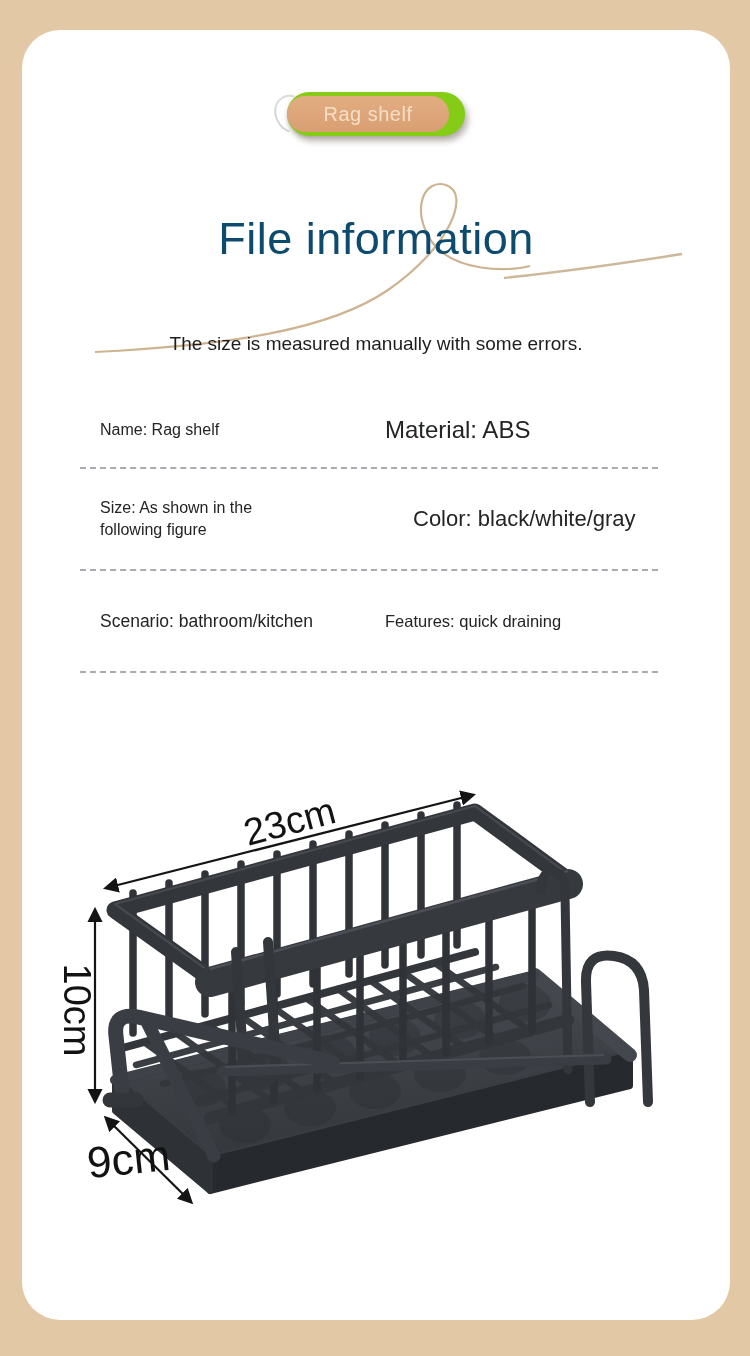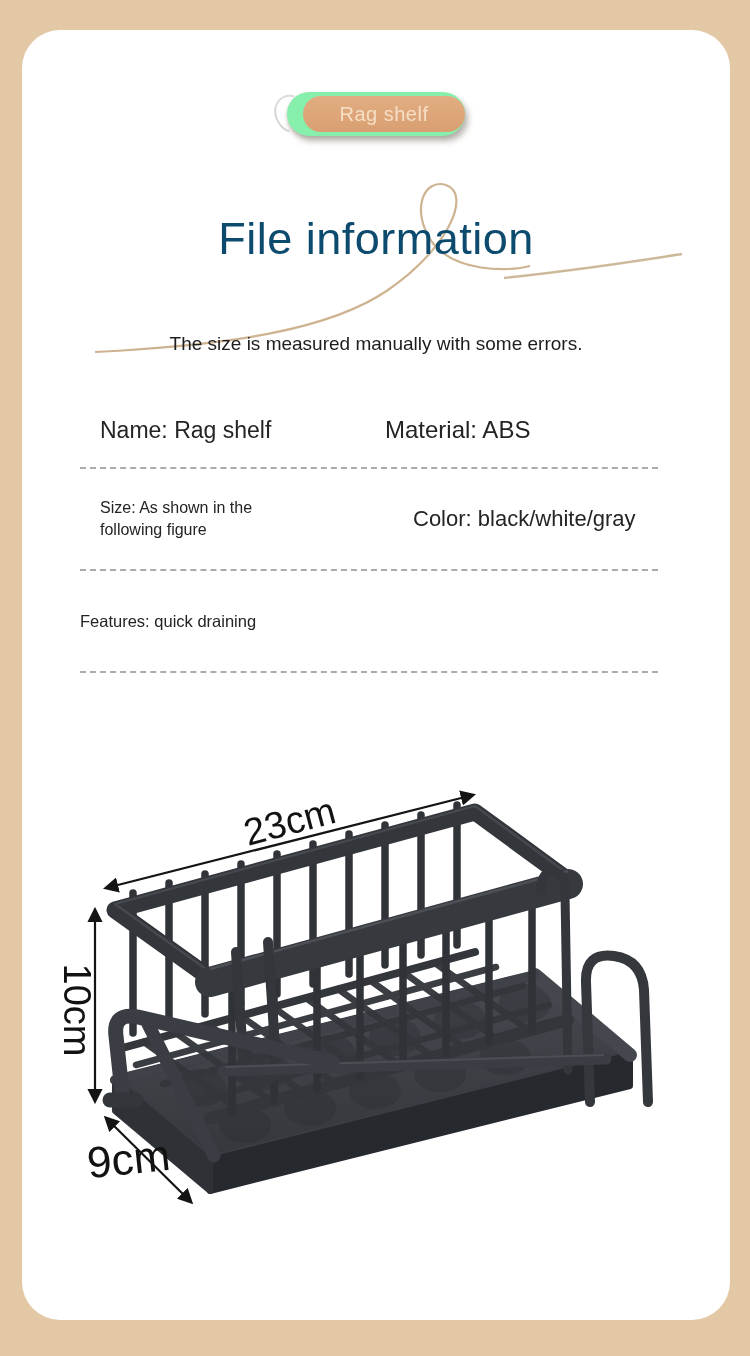--- a/index.html
+++ b/index.html
@@ -9,23 +9,23 @@
     font-family:"Liberation Sans",sans-serif;
     -webkit-font-smoothing:antialiased;
   }
   .card{
     position:absolute;left:22px;top:30px;width:708px;height:1290px;
     background:var(--card,#ffffff);border-radius:38px;
   }
   
   .badge-wrap{position:absolute;top:62px;left:0;width:100%;display:flex;justify-content:center;}
   .badge-outer{
-    position:relative;width:178px;height:44px;background:#86efac;border-radius:22px;
+    position:relative;width:178px;height:44px;background:#84cc16;border-radius:22px;
     box-shadow:3px 5px 6px rgba(128,120,110,.55), -1px 2px 3px rgba(160,150,140,.25);
-    display:flex;align-items:center;justify-content:flex-end;
+    display:flex;align-items:center;justify-content:flex-start;
   }
   .badge-outer::before{
     content:"";position:absolute;left:-12px;top:2px;width:30px;height:36px;
     border:2px solid transparent;border-left-color:#d6d4d1;border-top-color:#dddbd8;
     border-radius:50%;transform:rotate(-30deg);
   }
   .badge-inner{
     width:162px;height:36px;border-radius:18px;
     background:linear-gradient(180deg,#e2ad82,#d99f72);
     display:flex;align-items:center;justify-content:center;
@@ -43,21 +43,21 @@
   }
   
   .specs{position:absolute;top:363px;left:58px;width:578px;}
   .spec-row{
     display:grid;grid-template-columns:305px 1fr;align-items:center;
     min-height:100px;border-bottom:2px dashed #a8abb0;
   }
   .spec-row:first-child{min-height:74px;}
   .cell-left{padding-left:20px;color:#232425;}
   .cell-right{color:#232425;}
-  .sz-23{font-size:23px;}
+  .sz-23{font-size:16px;}
   .sz-21{font-size:24px;}
   .sz-22{font-size:22px;margin-left:28px;}
   .sz-17{font-size:17.5px;}
   .sz-16{font-size:16.5px;}
   .sz-14{font-size:16px;line-height:1.35;max-width:210px;}
   
   .figure{position:absolute;left:38px;top:740px;width:630px;height:480px;}
   svg text{font-family:"Liberation Sans",sans-serif;}
 </style>
 </head>
@@ -82,20 +82,21 @@
   <div class="specs">
     <div class="spec-row">
       <div class="cell-left sz-23">Name: Rag shelf</div>
       <div class="cell-right sz-21">Material: ABS</div>
     </div>
     <div class="spec-row">
       <div class="cell-left sz-14">Size: As shown in the following figure</div>
       <div class="cell-right sz-22">Color: black/white/gray</div>
     </div>
     <div class="spec-row">
+      <div class="cell-left sz-17">Scenario: bathroom/kitchen</div>
       <div class="cell-right sz-16">Features: quick draining</div>
     </div>
   </div>
 
   <div class="figure">
   <svg width="630" height="480" viewBox="0 0 630 480">
     <defs>
       <marker id="ah" viewBox="0 0 10 10" refX="8" refY="5" markerWidth="7" markerHeight="7" orient="auto-start-reverse">
         <path d="M0,0 L10,5 L0,10 z" fill="#141414"></path>
       </marker>

